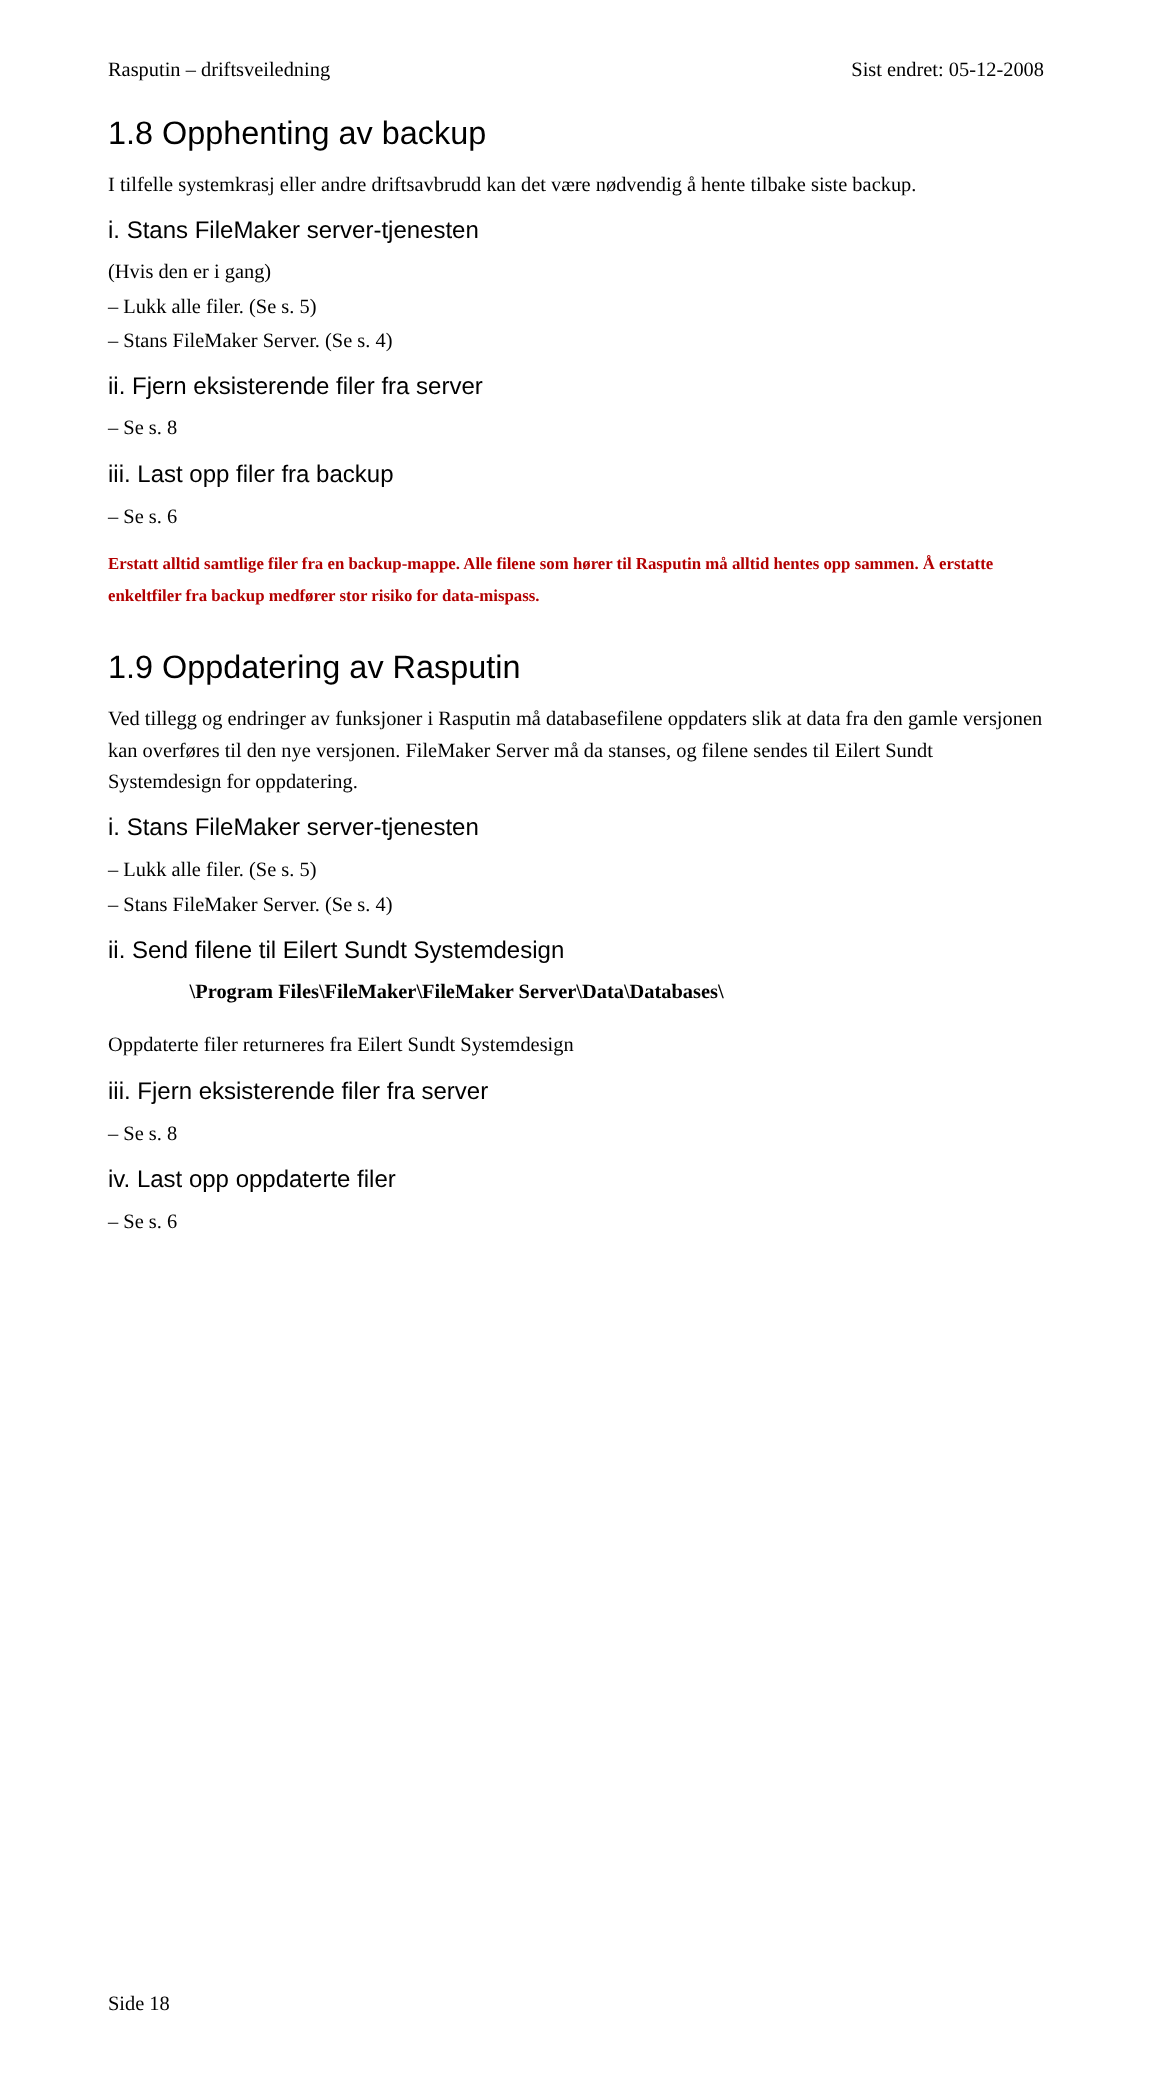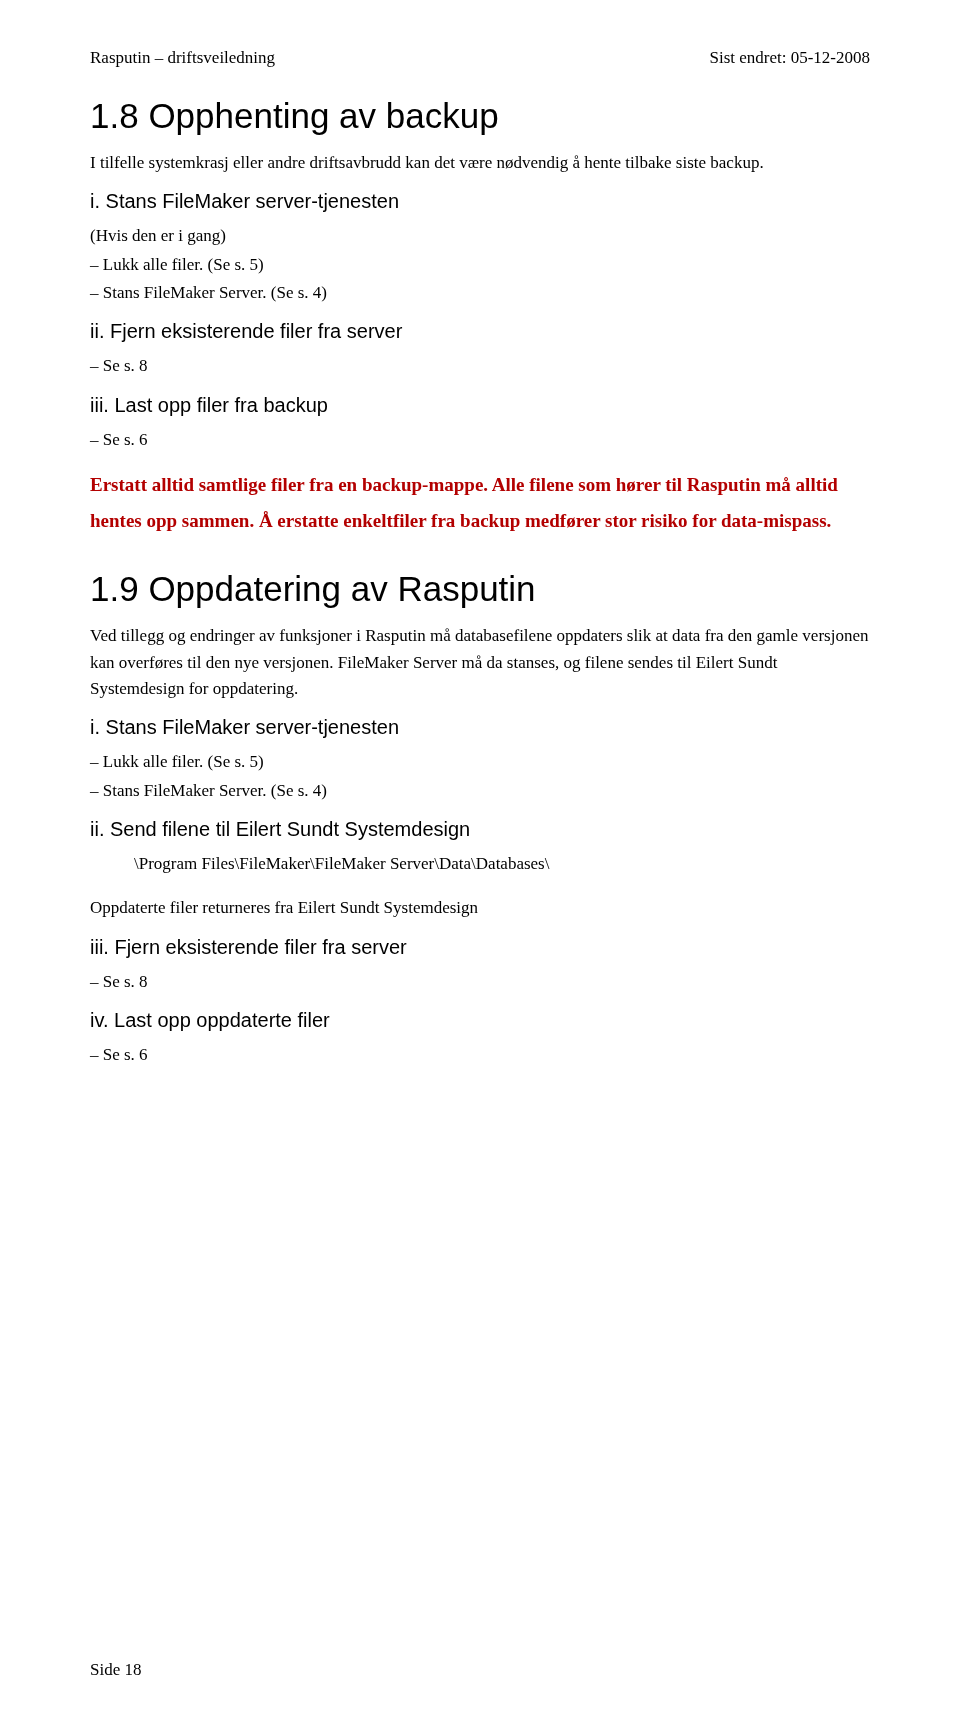--- a/index.html
+++ b/index.html
@@ -12,21 +12,21 @@
     padding: 48px 90px 60px 90px;
   }
   .header {
     display: flex;
     justify-content: space-between;
     font-size: 17px;
     margin-bottom: 28px;
   }
   .h1 {
     font-family: Verdana, Geneva, sans-serif;
-    font-size: 35px;
+    font-size: 27px;
     font-weight: normal;
     margin-top: 18px;
     margin-bottom: 14px;
   }
   .p {
     font-size: 17px;
     line-height: 1.55;
     margin-bottom: 14px;
   }
   .h2 {
@@ -38,27 +38,27 @@
   }
   .step-line {
     font-size: 17px;
     line-height: 1.55;
     margin-bottom: 2px;
   }
   .steps { margin-bottom: 14px; }
   .warning {
     color: #b30000;
     font-weight: bold;
-    font-size: 19px;
+    font-size: 14px;
     line-height: 1.9;
     margin-bottom: 30px;
   }
   .indent {
-    margin-left: 44px;
-    font-weight: normal;
+    margin-left: 68px;
+    font-weight: bold;
     font-size: 17px;
     line-height: 1.55;
   }
   .footer {
     position: absolute;
     bottom: 56px;
     left: 90px;
     font-size: 17px;
   }
   .mt { margin-top: 18px; }

